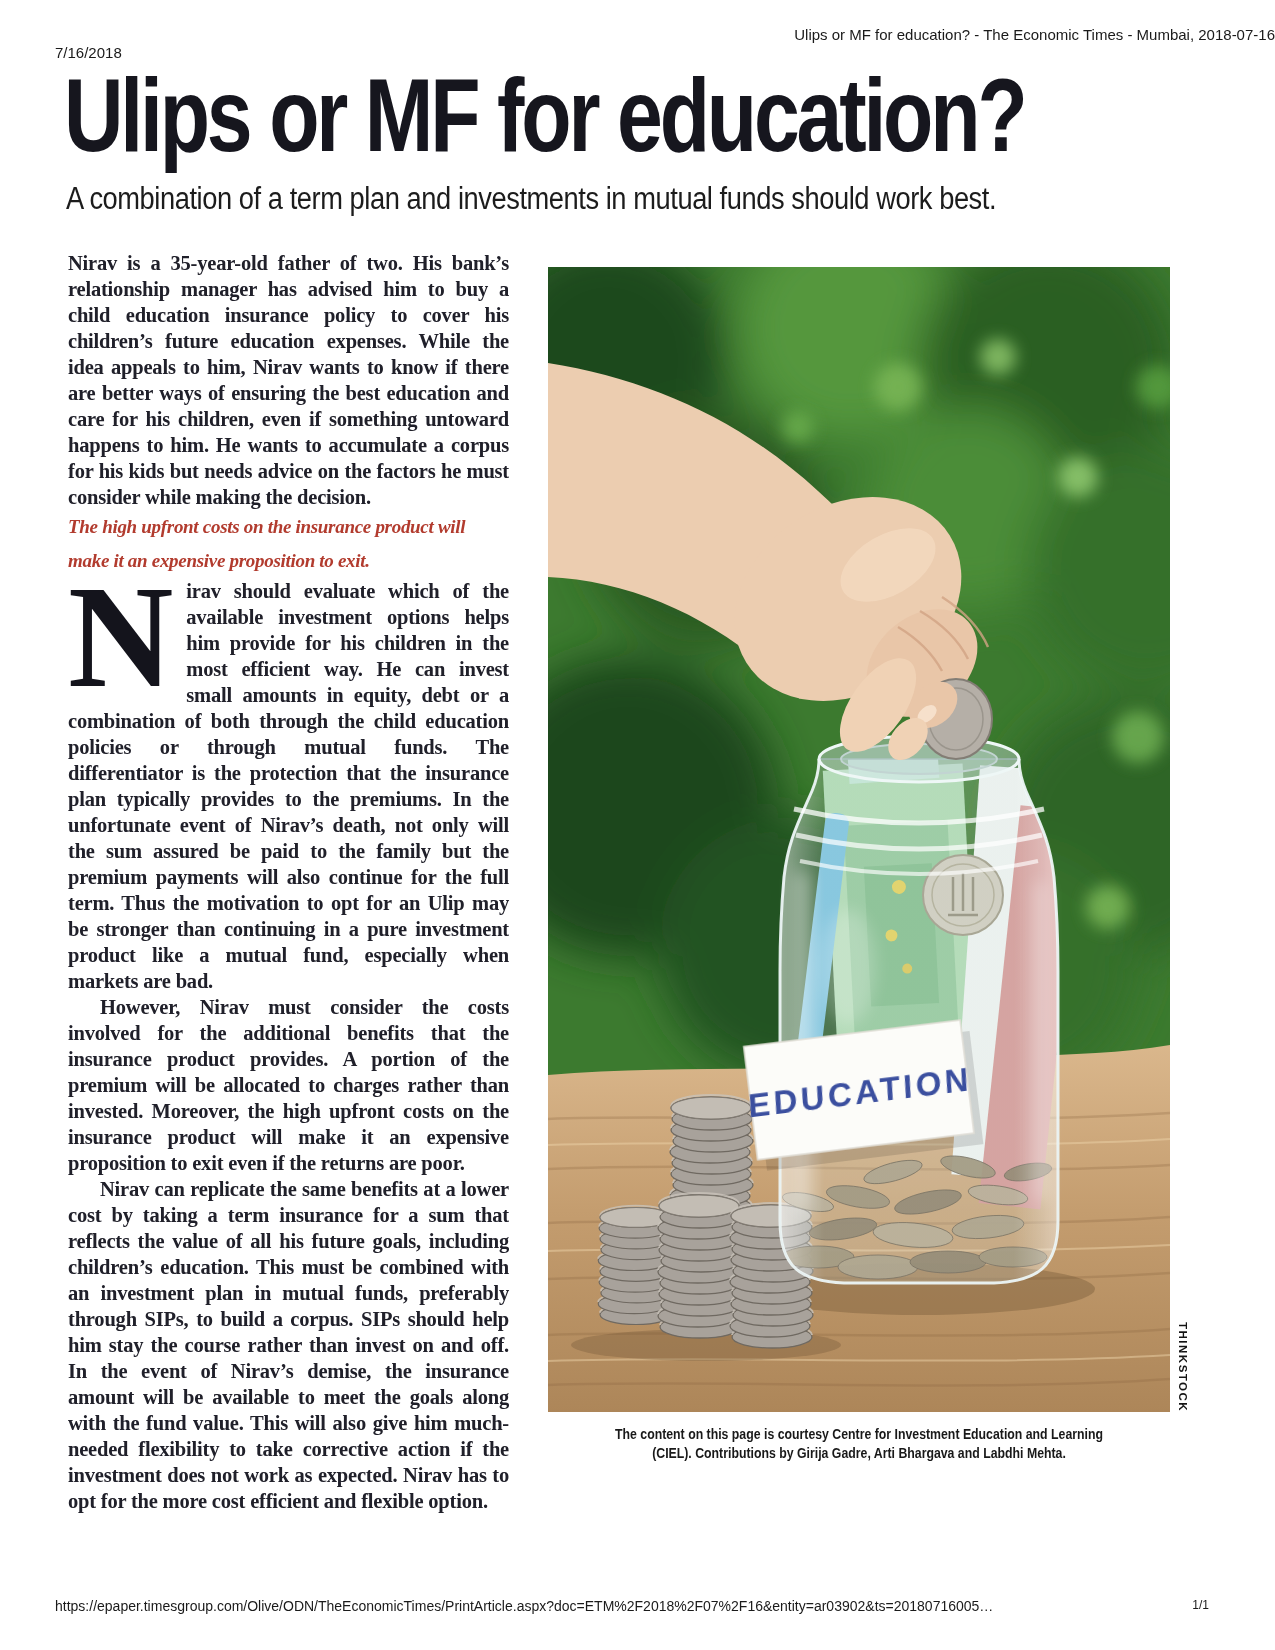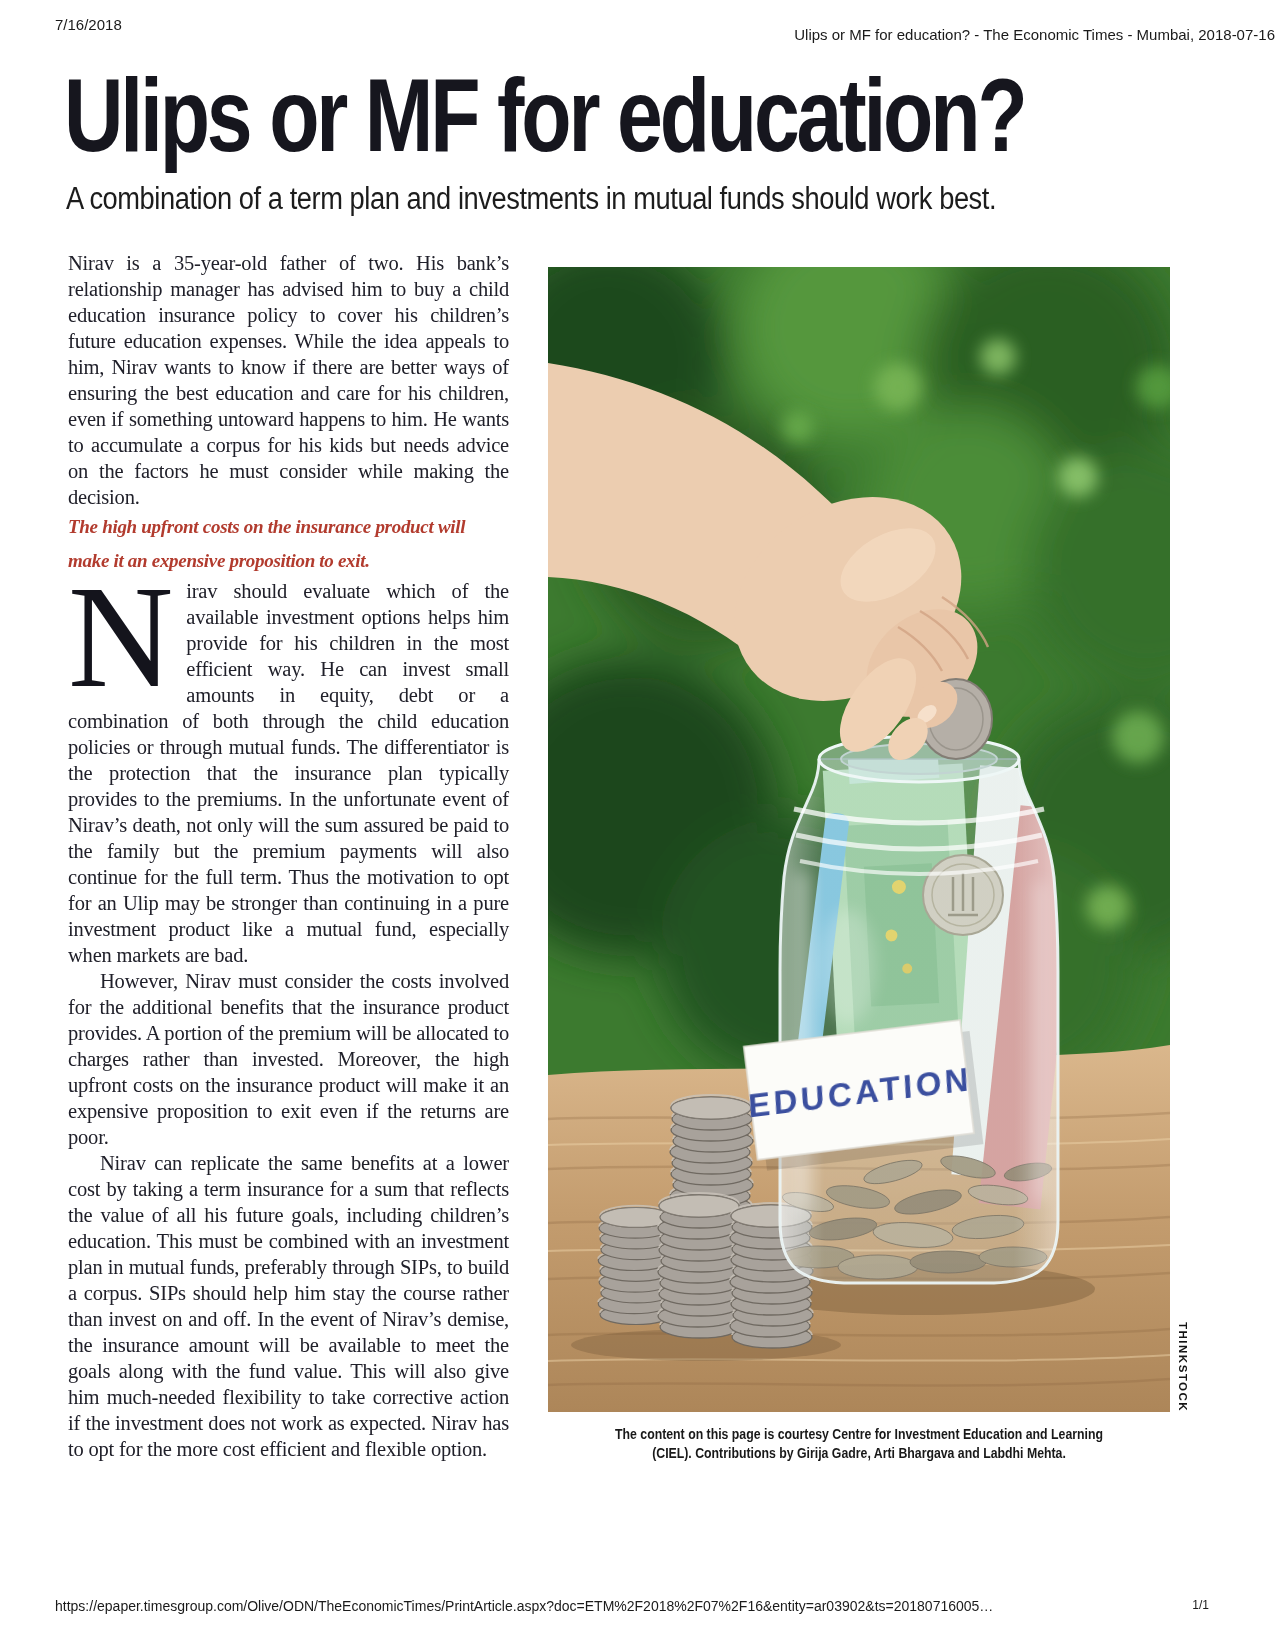--- a/index.html
+++ b/index.html
@@ -2,39 +2,39 @@
 <html><head>
 <meta charset="utf-8">
 <style>
   html,body{margin:0;padding:0;}
   body{
     width:1275px;height:1650px;position:relative;background:#ffffff;
     font-family:"Liberation Serif", serif;color:#20202a;overflow:hidden;
   }
   .abs{position:absolute;}
   .print-meta{font-family:"Liberation Sans", sans-serif;font-size:15px;color:#1a1a1a;}
-  #header-date{left:55px;top:16px;}
+  #header-date{left:55px;top:44px;}
   #header-title{left:0;right:0;top:26px;text-align:right;}
   #headline{
     left:64px;top:62px;white-space:nowrap;
     font-family:"Liberation Sans", sans-serif;font-weight:bold;
     font-size:103px;letter-spacing:-4px;color:#16161e;
     transform:scaleX(.80);transform-origin:left top;line-height:1.04;
   }
   #subheadline{
     left:66px;top:181px;white-space:nowrap;
     font-family:"Liberation Sans", sans-serif;font-weight:400;
     font-size:31px;letter-spacing:-.5px;color:#1c1c1c;
     transform:scaleX(.88);transform-origin:left top;
   }
   #article-column{
     left:68px;top:250px;width:441px;
     font-size:20.5px;line-height:26px;text-align:justify;letter-spacing:-.2px;
   }
-  #article-column p{margin:0;}
+  #article-column p{margin:0;font-weight:bold;}
   #paragraph-1{margin-bottom:12px;}
   #pull-quote{
     color:#b23b2e;font-style:italic;font-weight:bold;
     font-size:19px;line-height:34px;text-align:left;letter-spacing:-.3px;
     margin:6px 0 16px 0;
   }
   #drop-cap{
     float:left;font-size:146px;line-height:106px;
     padding:6px 13px 0 0;color:#14141c;font-family:"Liberation Serif", serif;
   }

